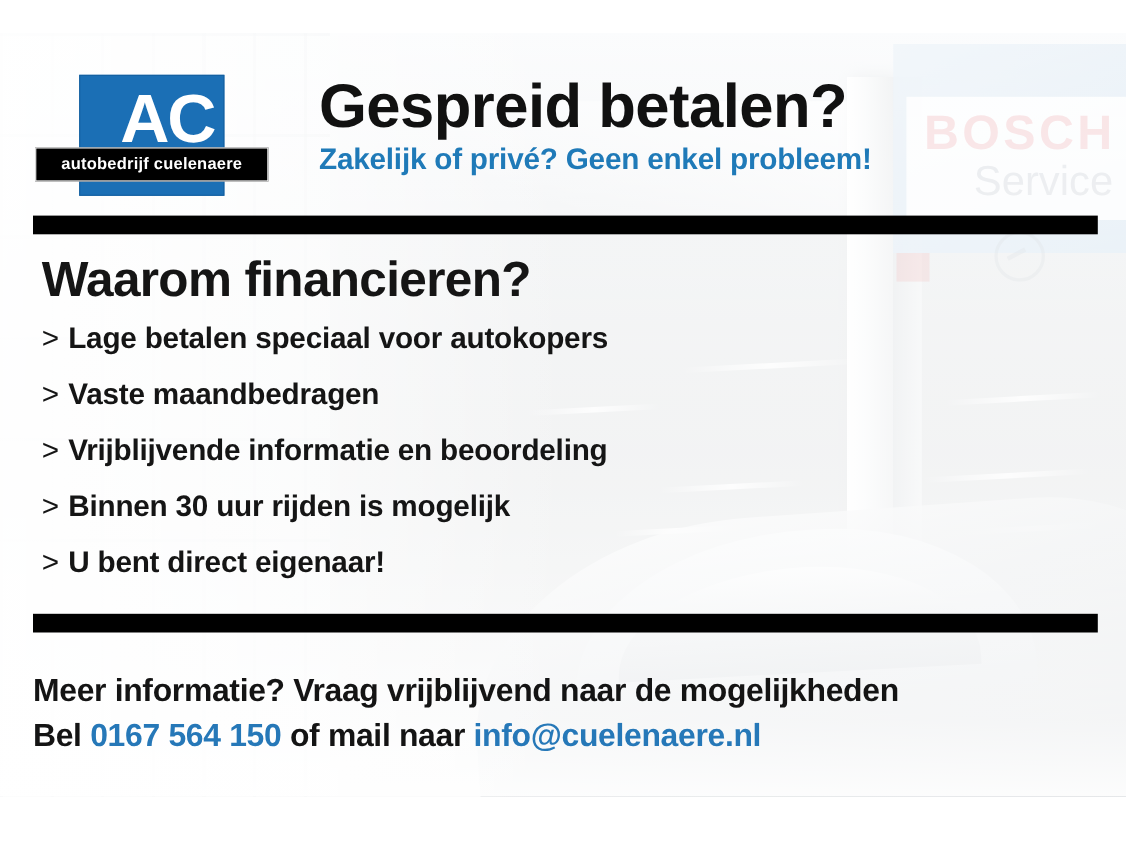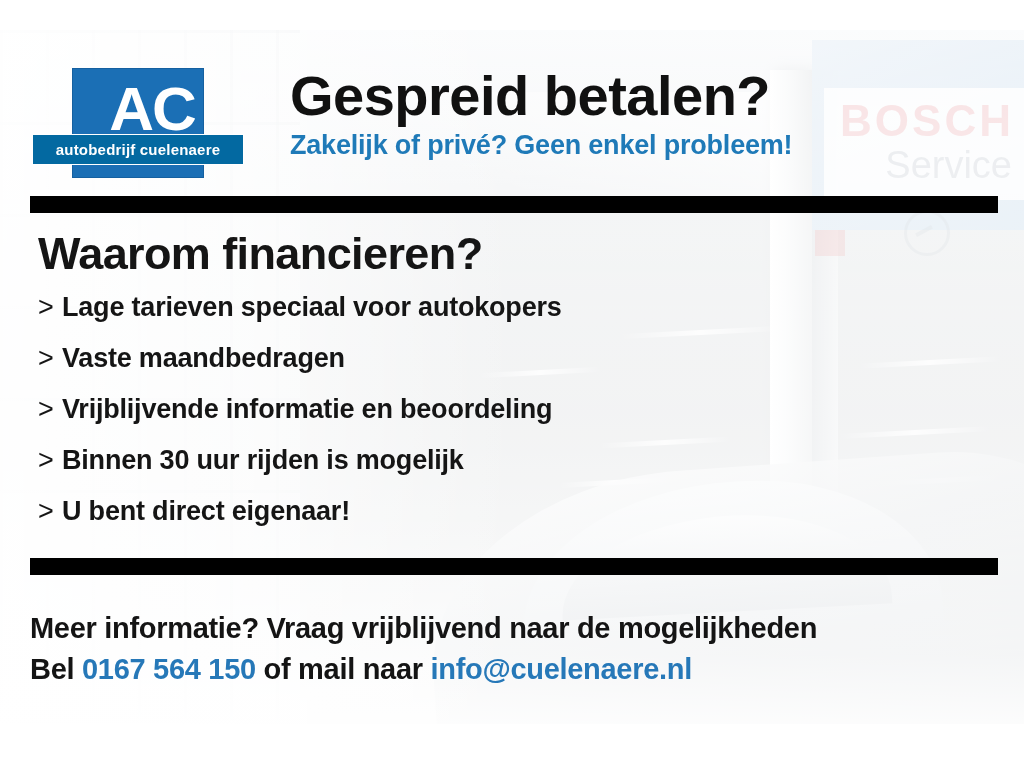--- a/index.html
+++ b/index.html
@@ -231,23 +231,24 @@
     font-family: "Liberation Sans", sans-serif;
     letter-spacing: -2px;
     padding-left: 15px;
   }
   .logo-red {
     position: absolute;
     left: 0;
     top: 66px;
     width: 212px;
     height: 31px;
-    background: #0369a1;
+    background: #000000;
     border: 1px solid #ffffff;
     box-sizing: border-box;
+    text-decoration: underline;
   }
   .logo-red span {
     display: block;
     line-height: 29px;
     text-align: center;
     color: #ffffff;
     font-size: 15px;
     font-weight: bold;
     font-family: "Liberation Sans", sans-serif;
     letter-spacing: .2px;
@@ -394,21 +395,21 @@
       <div class="headline-sub">Zakelijk of privé? Geen enkel probleem!</div>
     </div>
 
     <div class="rule rule-top"></div>
     <div class="rule rule-bottom"></div>
 
     <div class="body-block">
       <h2 class="body-title">Waarom financieren?</h2>
       <ul class="bullets">
         <li class="bullet">
-          <span class="bullet-mark">&gt;</span><span>Lage tarieven speciaal voor autokopers</span>
+          <span class="bullet-mark">&gt;</span><span>Lage betalen speciaal voor autokopers</span>
         </li>
         <li class="bullet">
           <span class="bullet-mark">&gt;</span><span>Vaste maandbedragen</span>
         </li>
         <li class="bullet">
           <span class="bullet-mark">&gt;</span><span>Vrijblijvende informatie en beoordeling</span>
         </li>
         <li class="bullet">
           <span class="bullet-mark">&gt;</span><span>Binnen 30 uur rijden is mogelijk</span>
         </li>

